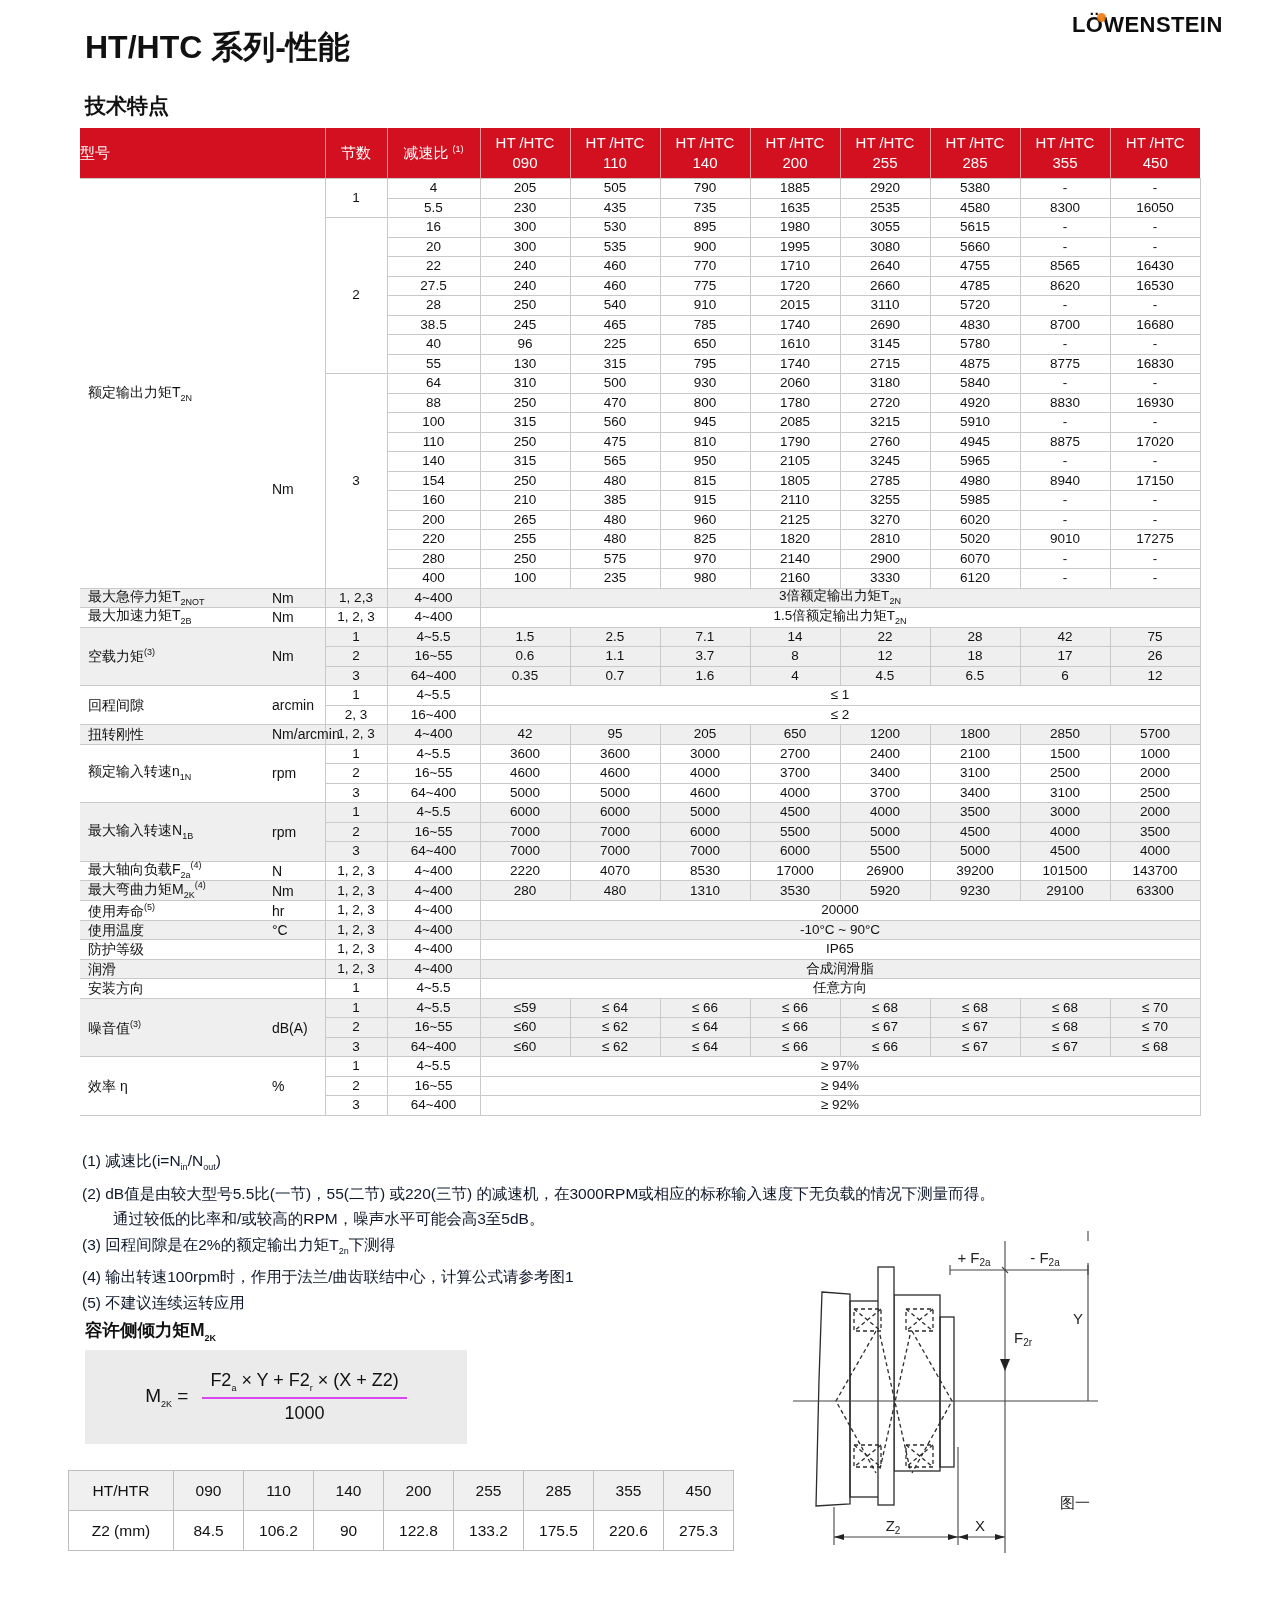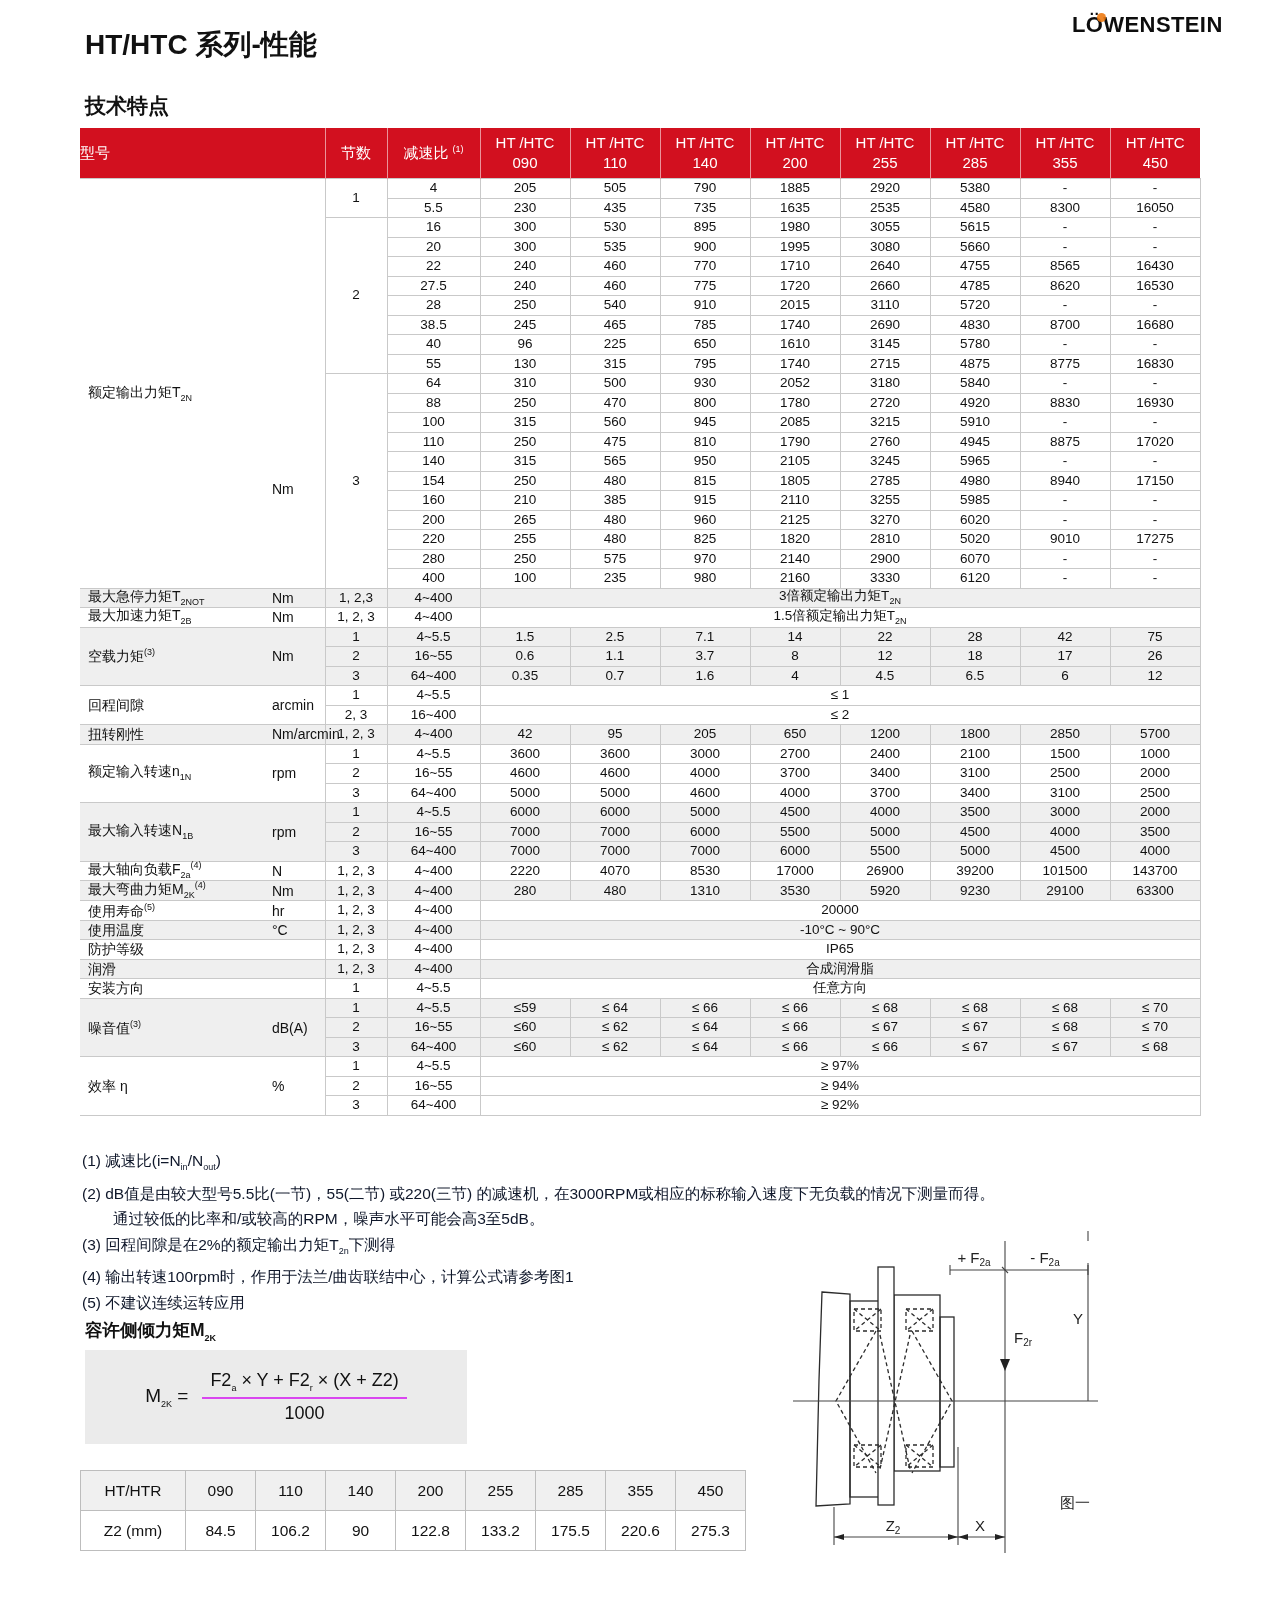--- a/index.html
+++ b/index.html
@@ -6,21 +6,21 @@
   body{width:1280px;height:1600px;background:#fff;color:#111;
        font-family:"Liberation Sans","DejaVu Sans",sans-serif;position:relative;overflow:hidden;}
   .page{position:absolute;inset:0;}
   sub{font-size:9px;} sup{font-size:9px;}
 
   .logo{position:absolute;left:1072px;top:12px;font-size:22px;font-weight:800;
         letter-spacing:.4px;color:#0d0d0d;white-space:nowrap;}
   .logo-accent{position:absolute;left:25px;top:1px;width:9px;height:9px;border-radius:50%;
         background:var(--logo-accent);opacity:.9;}
 
-  .title{position:absolute;left:85px;top:26px;font-size:28px;font-weight:700;margin:0;}
+  .title{position:absolute;left:85px;top:26px;font-size:32px;font-weight:700;margin:0;}
   .sec-title{position:absolute;left:85px;top:92px;font-size:21px;font-weight:600;}
 
   table.main{position:absolute;left:80px;top:128px;width:1120px;border-collapse:collapse;table-layout:fixed;}
   table.main th{background:var(--red);color:#fff;font-weight:400;font-size:15px;height:50px;
         border-right:1px solid rgba(255,255,255,.55);text-align:center;vertical-align:middle;line-height:1.35;padding:0;}
   table.main th.hl{text-align:left;padding-left:0;}
   table.main th:last-child{border-right:none;}
   table.main td{border:1px solid var(--grid);font-size:13.5px;text-align:center;
         height:18.5px;padding:0 2px;vertical-align:middle;line-height:1.05;}
   table.main td.lbl{text-align:left;position:relative;padding-left:8px;font-size:14px;border-left:none;}
@@ -36,21 +36,21 @@
   .m2k-title{position:absolute;left:85px;top:1318px;font-size:17.5px;font-weight:600;}
   .formula-box{position:absolute;left:85px;top:1350px;width:382px;height:94px;background:var(--fbg);
         display:flex;align-items:center;justify-content:center;gap:14px;font-size:19px;}
   .frac{display:inline-block;text-align:center;font-size:18px;}
   .frac .num{padding:0 8px 4px;border-bottom:2px solid #d946ef;}
   .frac .den{padding-top:4px;}
   .m2k-units{position:absolute;left:505px;top:1336px;font-size:16px;line-height:24px;}
   .m2k-units .row{display:flex;}
   .m2k-units .k{width:90px;}
 
-  table.z2{position:absolute;left:80px;top:1470px;width:665px;border-collapse:collapse;table-layout:fixed;padding-left:32px;}
+  table.z2{position:absolute;left:68px;top:1470px;width:665px;border-collapse:collapse;table-layout:fixed;padding-left:32px;}
   table.z2 td{border:1px solid #bdbdbd;height:37px;text-align:center;font-size:15.5px;}
   table.z2 tr:first-child td{background:#f0f0f0;}
 
   svg.figure{position:absolute;left:778px;top:1205px;}
   svg.figure text{font-family:"Liberation Sans","DejaVu Sans",sans-serif;font-size:15px;fill:#222;}
 </style>
 </head>
 <body>
 
 <div class="page">
@@ -208,21 +208,21 @@
           <td>4875</td>
           <td>8775</td>
           <td>16830</td>
         </tr>
         <tr>
           <td rowspan="11">3</td>
           <td>64</td>
           <td>310</td>
           <td>500</td>
           <td>930</td>
-          <td>2052</td>
+          <td>2060</td>
           <td>3180</td>
           <td>5840</td>
           <td>-</td>
           <td>-</td>
         </tr>
         <tr>
           <td>88</td>
           <td>250</td>
           <td>470</td>
           <td>800</td>

